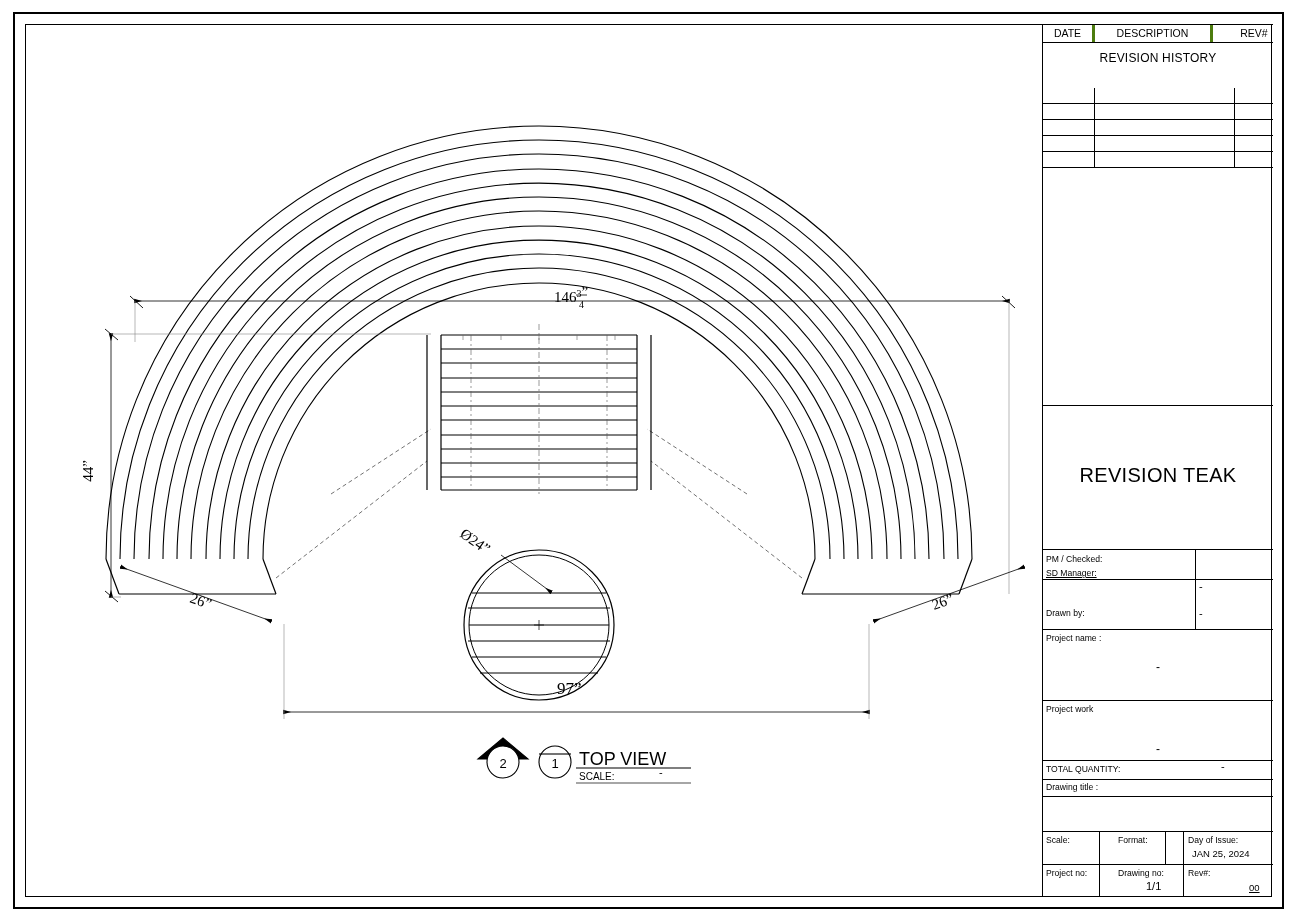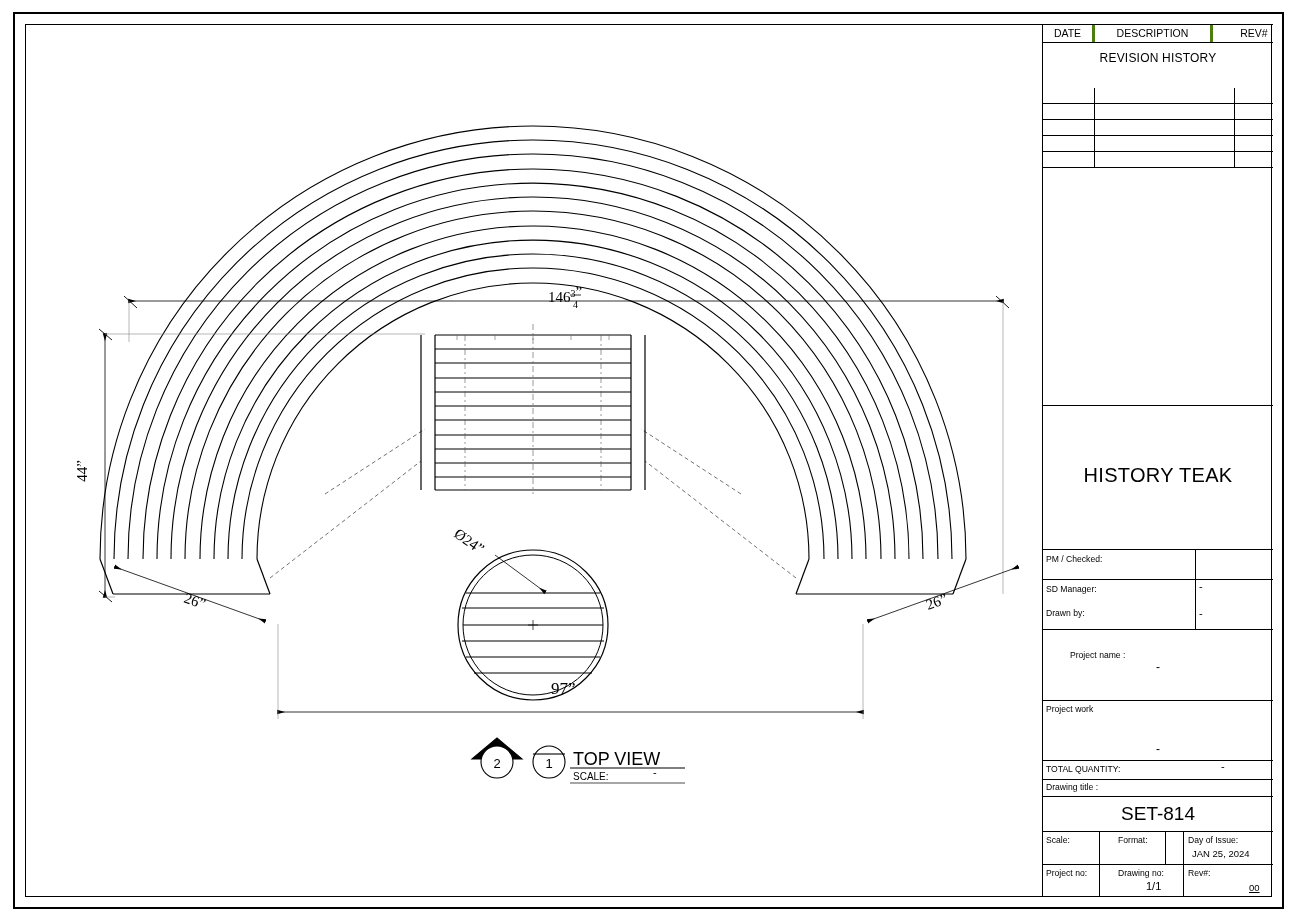--- a/index.html
+++ b/index.html
@@ -115,21 +115,21 @@
   .drawing-title-big {
     position: absolute;
     left: 0; width: 230px;
     text-align: center;
     font-size: 19px;
   }
 
   
   .drawing {
     position: absolute;
-    left: 25px; top: 24px;
+    left: 31px; top: 24px;
     width: 1017px; height: 873px;
     overflow: hidden;
   }
   svg { display: block; }
 
   .dimtext {
     font-family: "Liberation Serif", serif;
     font-size: 15px;
   }
   .viewlabel {
@@ -349,52 +349,51 @@
       </div>
       <div class="rev-row">
         <div class="rc-date"></div>
         <div class="rc-desc"></div>
         <div class="rc-rev"></div>
       </div>
     </div>
 
     <div class="tb-divider" style="top:381px"></div>
 
-    <div class="brand">HISTORY TEAK</div>
+    <div class="brand">REVISION TEAK</div>
 
     <div class="tb-divider" style="top:525px"></div>
 
     <div class="lbl" style="left:0; top:530px;">PM / Checked:</div>
     <div class="tb-line" style="left:152px; top:525px; width:1px; height:30px;"></div>
     <div class="tb-divider" style="top:555px"></div>
 
-    <div class="lbl" style="left:0; top:560px;">SD Manager:</div>
+    <div class="lbl" style="left:0; top:544px;text-decoration:underline;">SD Manager:</div>
     <div class="val-dash" style="left:156px; top:556px;">-</div>
     <div class="tb-line" style="left:152px; top:555px; width:1px; height:50px;"></div>
     <div class="tb-divider" style="top:580px; border-top-style:none;"></div>
 
     <div class="lbl" style="left:0; top:584px;">Drawn by:</div>
     <div class="val-dash" style="left:156px; top:583px;">-</div>
     <div class="tb-divider" style="top:605px"></div>
 
-    <div class="lbl" style="left:0; top:626px;margin-left:24px;">Project name :</div>
+    <div class="lbl" style="left:0; top:609px;">Project name :</div>
     <div class="center-dash" style="top:636px;">-</div>
     <div class="tb-divider" style="top:676px"></div>
 
     <div class="lbl" style="left:0; top:680px;">Project work</div>
     <div class="center-dash" style="top:718px;">-</div>
     <div class="tb-divider" style="top:736px"></div>
 
     <div class="lbl" style="left:0; top:740px;">TOTAL QUANTITY:</div>
     <div class="val-dash" style="left:178px; top:736px;">-</div>
     <div class="tb-divider" style="top:755px"></div>
 
     <div class="lbl" style="left:0; top:758px;">Drawing title :</div>
     <div class="tb-divider" style="top:772px"></div>
-    <div class="drawing-title-big" style="top:779px;">SET-814</div>
     <div class="tb-divider" style="top:807px"></div>
 
     <div class="lbl" style="left:0; top:811px;">Scale:</div>
     <div class="lbl" style="left:72px; top:811px;">Format:</div>
     <div class="lbl" style="left:142px; top:811px;">Day of Issue:</div>
     <div class="lbl" style="left:146px; top:824px; font-size:9.5px;">JAN 25, 2024</div>
     <div class="tb-line" style="left:56px; top:807px; width:1px; height:33px;"></div>
     <div class="tb-line" style="left:122px; top:807px; width:1px; height:33px;"></div>
     <div class="tb-line" style="left:140px; top:807px; width:1px; height:66px;"></div>
     <div class="tb-divider" style="top:840px"></div>

